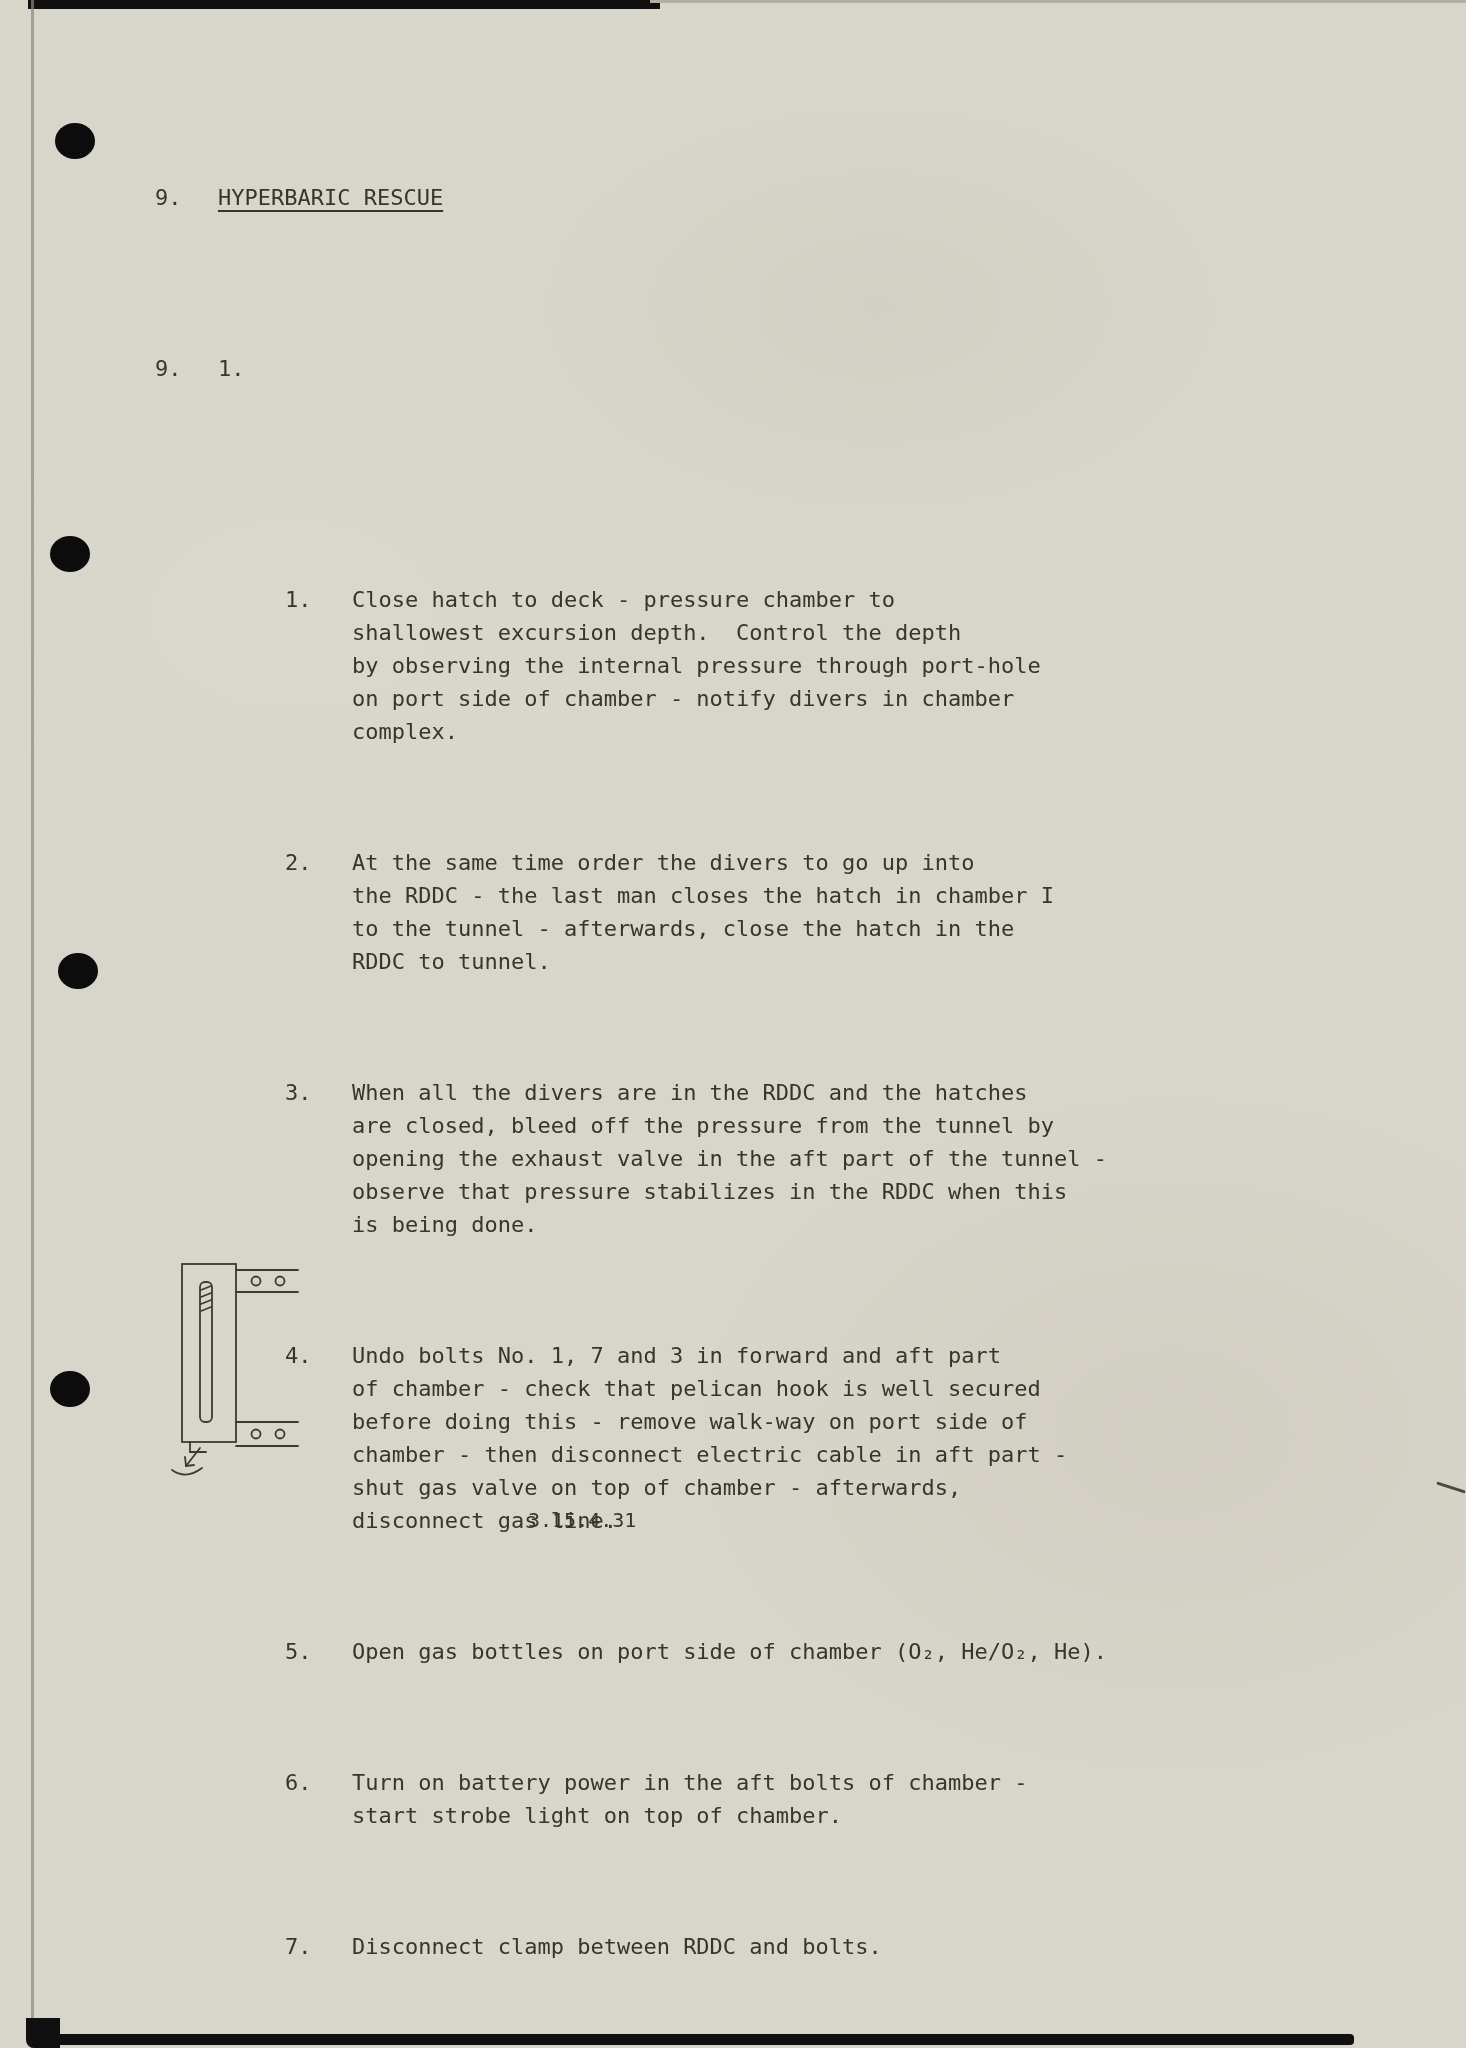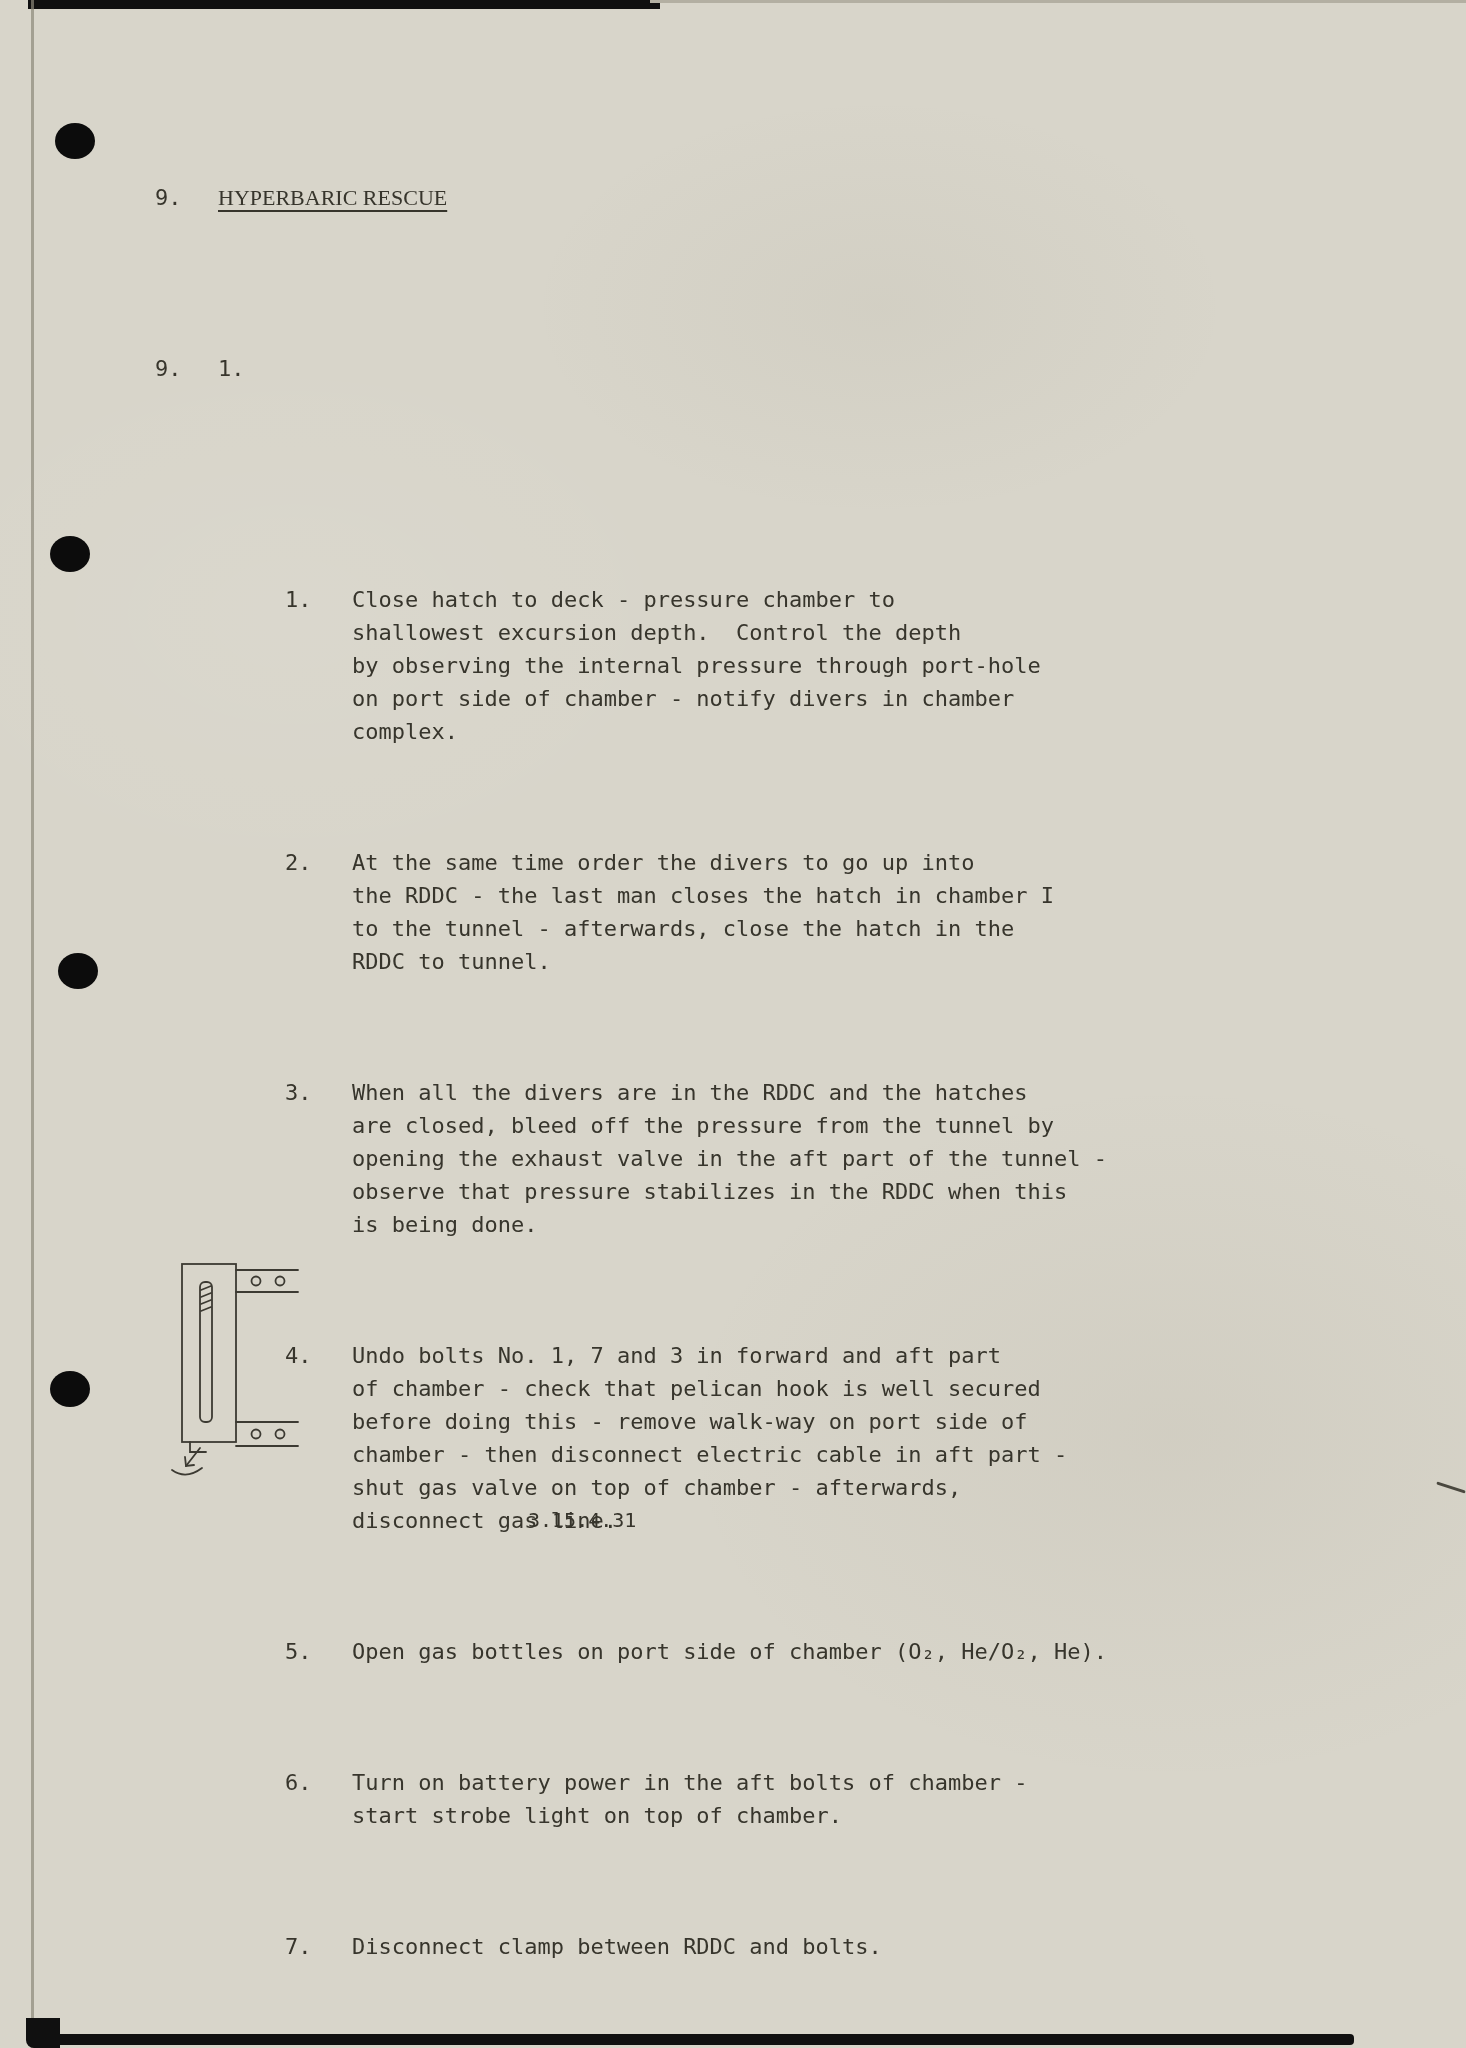--- a/index.html
+++ b/index.html
@@ -38,21 +38,21 @@
 
   .content {
     position: absolute;
     left: 155px; top: 82px;
     width: 1180px;
     font-size: 22px;
     line-height: 33px;
     white-space: pre-wrap;
   }
   .row { display: flex; }
-  .u   { text-decoration: underline; text-underline-offset: 5px; text-decoration-thickness: 1.5px; font-family: Liberation Serif, serif; }
+  .u   { text-decoration: underline; text-underline-offset: 5px; text-decoration-thickness: 1.5px; }
 
   .sec-num   { width: 63px; flex: 0 0 63px; }
   .sub-num   { width: 67px; flex: 0 0 67px; }
   .section-heading   { margin-bottom: 39px; }
   .subsection-heading{ margin-bottom: 33px; }
 
   .steps { margin-left: 130px; }
   .step  { display: flex; margin-bottom: 32px; }
   .step-num  { width: 67px; flex: 0 0 67px; }
   .step-text { flex: 1; }

